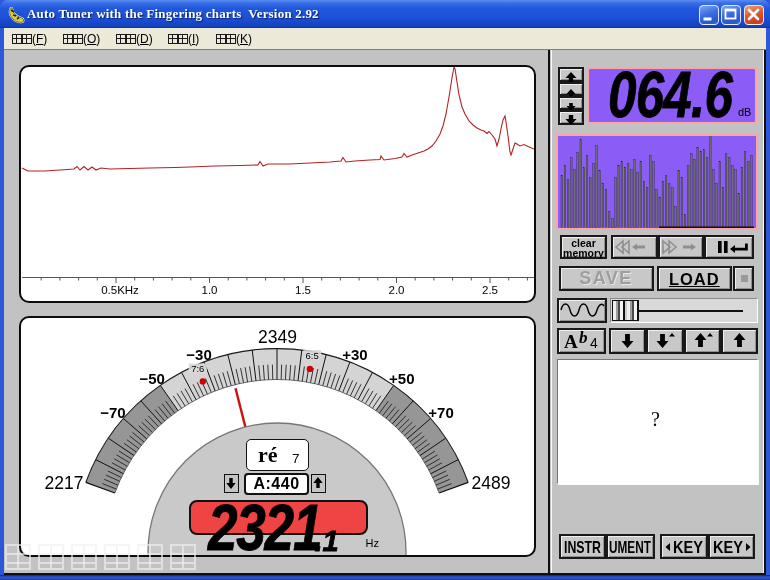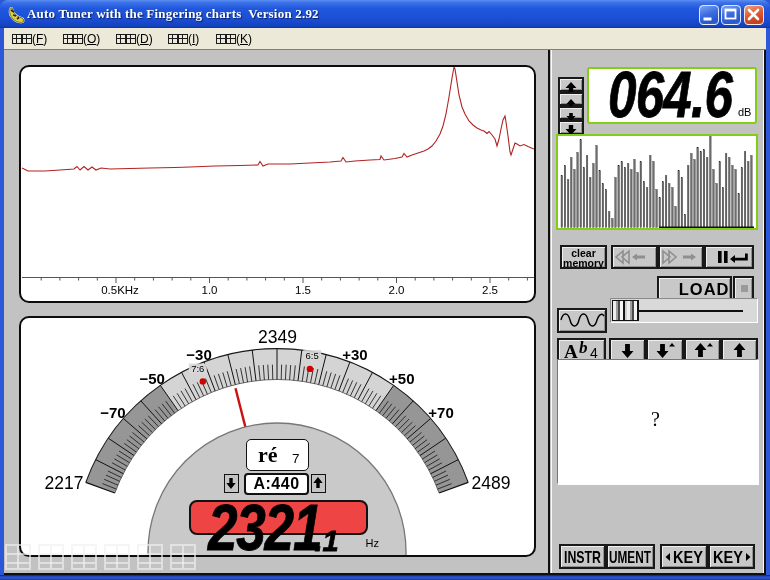--- a/index.html
+++ b/index.html
@@ -13,22 +13,22 @@
 .tbtn { top:5px; width:20px; height:20px; border-radius:4.5px; border:1.3px solid rgba(255,255,255,0.85); }
 .bblue { background:linear-gradient(160deg,#7fa4f2 0%,#3b6ce0 45%,#2a58cc 80%,#3464d8 100%); }
 #bclose { background:linear-gradient(160deg,#f0a080 0%,#dd5c34 45%,#c43d1c 85%,#d05a30 100%); }
 #menubar { left:4px; top:28px; width:762px; height:21px; background:#ece9d8; font-size:12px; }
 .mi { position:absolute; top:4px; color:#000; }
 .cjk { display:inline-block; width:9.5px; height:10.5px; border:1px solid #1a1a1a; vertical-align:-1px; margin-right:0.5px;
   background:linear-gradient(#1a1a1a,#1a1a1a) 50% 0/1px 100% no-repeat,linear-gradient(#1a1a1a,#1a1a1a) 0 50%/100% 1px no-repeat; }
 #client { left:4px; top:49px; width:762px; height:525px; background:#c2c2c2; border-top:1px solid #7e7e7e; }
 .panel { position:absolute; background:#fff; border:2px solid #0c0c0c; border-radius:10px; }
 .btn3d { position:absolute; background:#c8c8c8; border:2px solid #191919;
-  box-shadow:inset 1px 1px 0 #efefef, inset -1px -1px 0 #909090;margin-top:10px; }
-.whitebox { position:absolute; background:#ffffff; border:2px solid #84cc16; }
+  box-shadow:inset 1px 1px 0 #efefef, inset -1px -1px 0 #909090; }
+.whitebox { position:absolute; background:#8b5cf6; border:2px solid #fca5a5; }
 svg text { fill:#000; }
 #wm { left:5px; top:544px; width:430px; height:32px; pointer-events:none; }
 .wmc { display:inline-block; width:26px; height:26px; margin-right:7px; border:2px solid rgba(240,240,240,0.66);
   background:linear-gradient(rgba(240,240,240,0.66),rgba(240,240,240,0.66)) 50% 0/2px 100% no-repeat,
              linear-gradient(rgba(240,240,240,0.66),rgba(240,240,240,0.66)) 0 33%/100% 2px no-repeat,
              linear-gradient(rgba(240,240,240,0.66),rgba(240,240,240,0.66)) 0 78%/100% 2px no-repeat; }
 #wmurl { position:absolute; left:218px; top:546px; font:25px "Liberation Serif",serif; color:rgba(242,242,242,0.78);
   text-shadow:1px 1px 1px rgba(100,100,100,0.45); letter-spacing:0; }
 </style></head>
 <body>
@@ -357,21 +357,24 @@
       </svg>
  </div>
  <div class="btn3d" style="left:704px;top:235px;width:50px;height:24px;">
    <svg width="46" height="20" viewBox="0 0 46 20">
         <rect x="12" y="4" width="3.6" height="12" fill="#000"></rect>
         <rect x="18" y="4" width="3.6" height="12" fill="#000"></rect>
         <path d="M29 10.8 h10 v-4.2 h2.8 v6.8 h-12.8 v2.6 l-5 -4 l5 -4 z" fill="#000"></path>
       </svg>
  </div>
 
- <div class="btn3d" style="left:657px;top:266px;width:74.5px;height:32px;text-align:right;">
+ <div class="btn3d" style="left:558.5px;top:266px;width:95px;height:25px;text-align:center;">
+   <span style="font:bold 18px 'Liberation Sans',sans-serif;letter-spacing:1.5px;color:#9e9e9e;line-height:21px;text-shadow:1px 1px 0 #e6e6e6;">SAVE</span>
+ </div>
+ <div class="btn3d" style="left:657px;top:266px;width:74.5px;height:25px;text-align:center;text-decoration:underline;">
    <span style="font:bold 16.5px 'Liberation Sans',sans-serif;letter-spacing:1px;line-height:23px;">LOAD</span>
  </div>
  <div class="btn3d" style="left:733px;top:266px;width:21px;height:25px;">
    <div class="abs" style="left:5.5px;top:7px;width:7px;height:7px;background:#9a9a9a;"></div>
  </div>
 
  <div class="btn3d" style="left:557px;top:298px;width:50px;height:24.5px;">
    <svg width="46" height="20" viewBox="0 0 46 20">
         <path d="M2 10 C4 2, 9 2, 11 10 C13 18, 18 18, 20 10 C22 2, 27 2, 29 10 C31 18, 36 18, 38 10 C40 4, 43 3, 45 6" fill="none" stroke="#000" stroke-width="1.4"></path>
       </svg>

